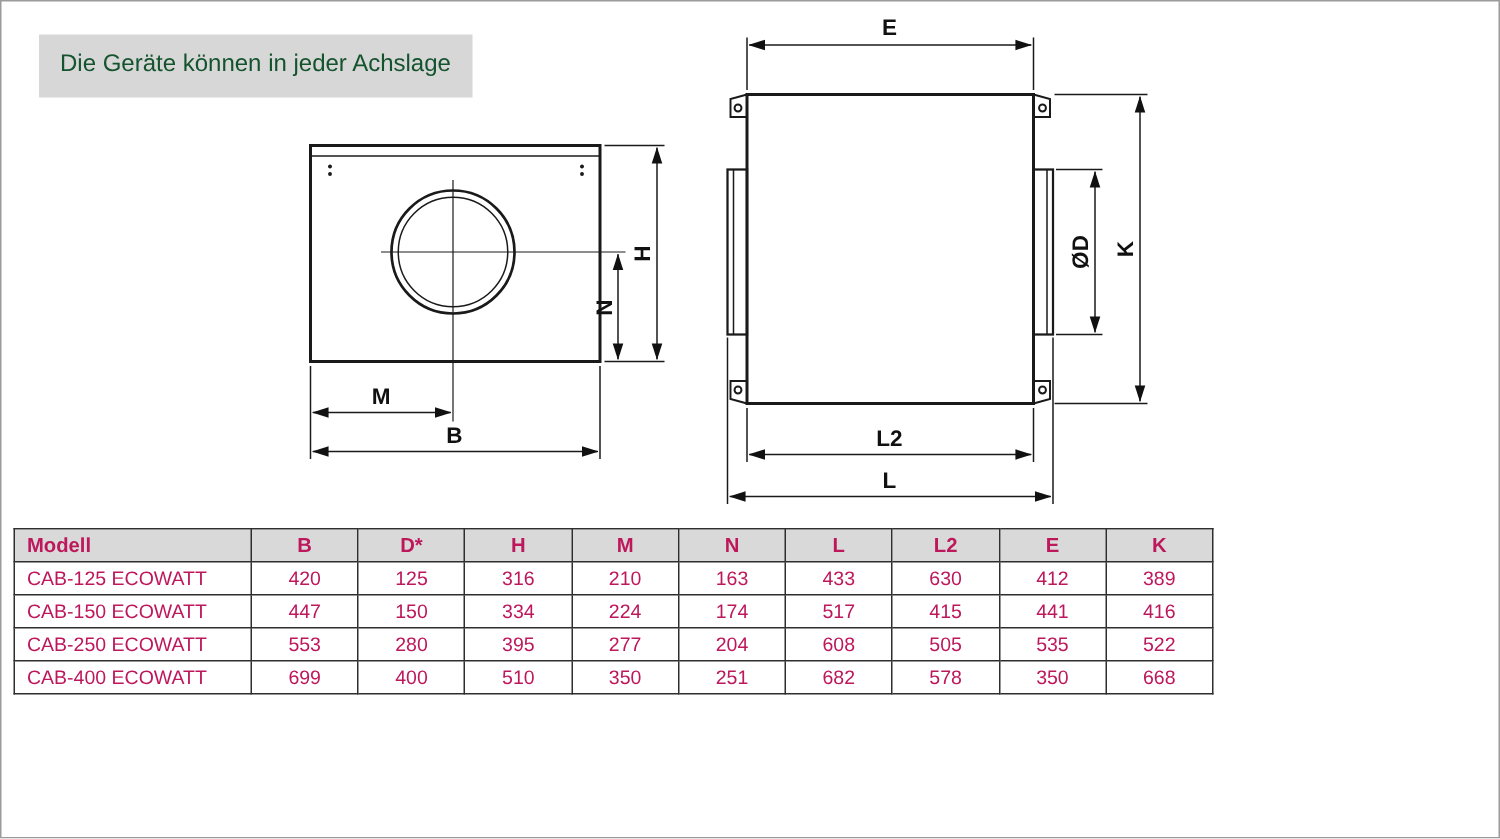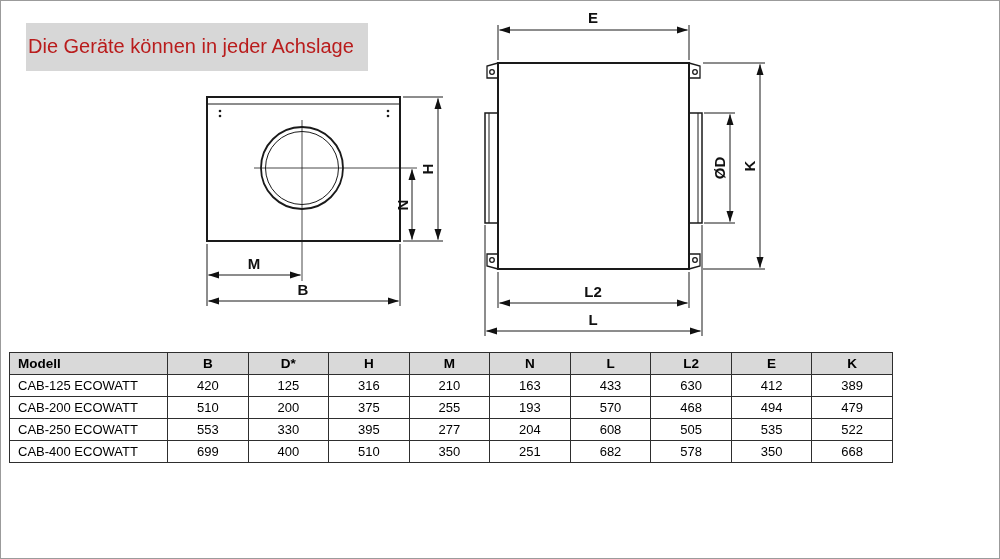--- a/index.html
+++ b/index.html
@@ -11,41 +11,41 @@
     height: 559px;
     background: #ffffff;
     border: 1px solid #9b9b9b;
     overflow: hidden;
   }
   .note {
     position: absolute;
     left: 25px;
     top: 22px;
     background: #d7d7d7;
-    color: #b91c1c;
-    font-size: 20px;
+    color: #14532d;
+    font-size: 16px;
     line-height: 1.55;
-    padding: 8px 14px 9px 2px;
+    padding: 8px 14px 9px 14px;
   }
   .drawing-svg { position: absolute; left: 0; top: 0; }
   .drawing-svg text {
     font-family: "Liberation Sans", sans-serif;
     font-size: 15px;
     font-weight: bold;
     fill: #111111;
   }
   .dims-table {
     position: absolute;
     left: 8px;
     top: 351px;
-    width: 884px;
+    width: 800px;
     border-collapse: collapse;
     table-layout: fixed;
     font-size: 13px;
-    color: #000000;
+    color: #be185d;
     background: #ffffff;
   }
   .dims-table th, .dims-table td {
     border: 1px solid #2e2e2e;
     text-align: center;
     padding: 3px 4px;
     height: 22px;
     overflow: hidden;
     white-space: nowrap;
   }
@@ -197,35 +197,35 @@
           <td>125</td>
           <td>316</td>
           <td>210</td>
           <td>163</td>
           <td>433</td>
           <td>630</td>
           <td>412</td>
           <td>389</td>
         </tr>
         <tr>
-          <td class="model-col">CAB-200 ECOWATT</td>
-          <td>510</td>
-          <td>200</td>
-          <td>375</td>
-          <td>255</td>
-          <td>193</td>
-          <td>570</td>
-          <td>468</td>
-          <td>494</td>
-          <td>479</td>
+          <td class="model-col">CAB-150 ECOWATT</td>
+          <td>447</td>
+          <td>150</td>
+          <td>334</td>
+          <td>224</td>
+          <td>174</td>
+          <td>517</td>
+          <td>415</td>
+          <td>441</td>
+          <td>416</td>
         </tr>
         <tr>
           <td class="model-col">CAB-250 ECOWATT</td>
           <td>553</td>
-          <td>330</td>
+          <td>280</td>
           <td>395</td>
           <td>277</td>
           <td>204</td>
           <td>608</td>
           <td>505</td>
           <td>535</td>
           <td>522</td>
         </tr>
         <tr>
           <td class="model-col">CAB-400 ECOWATT</td>

